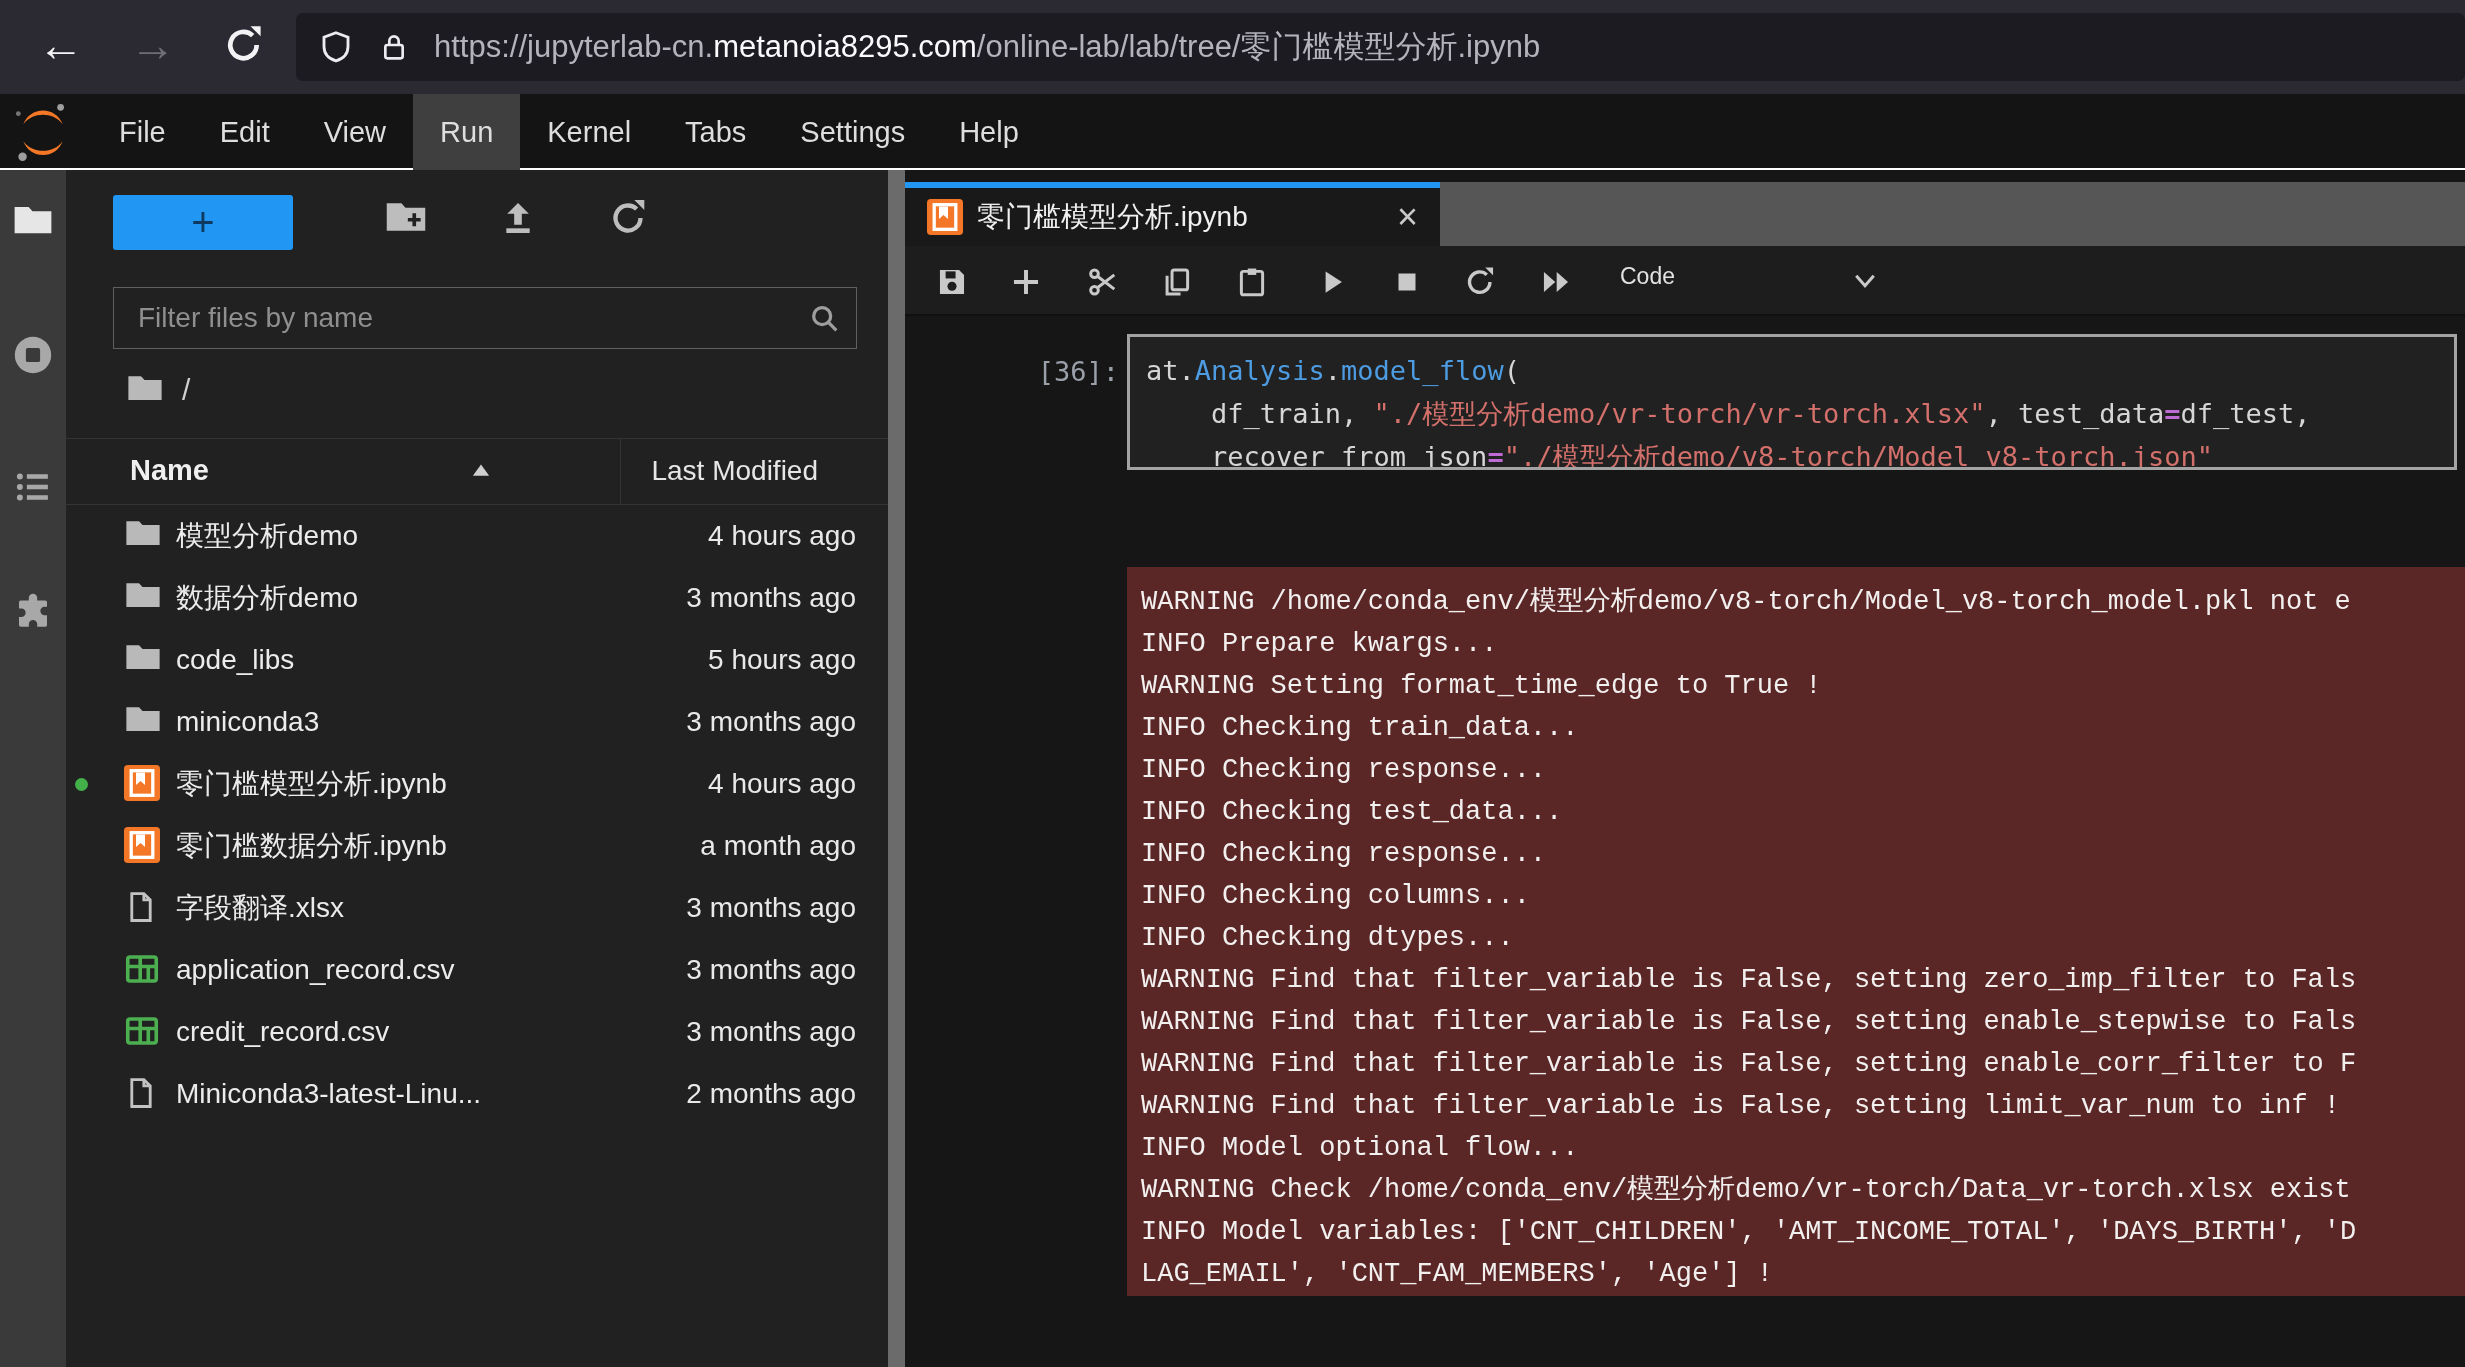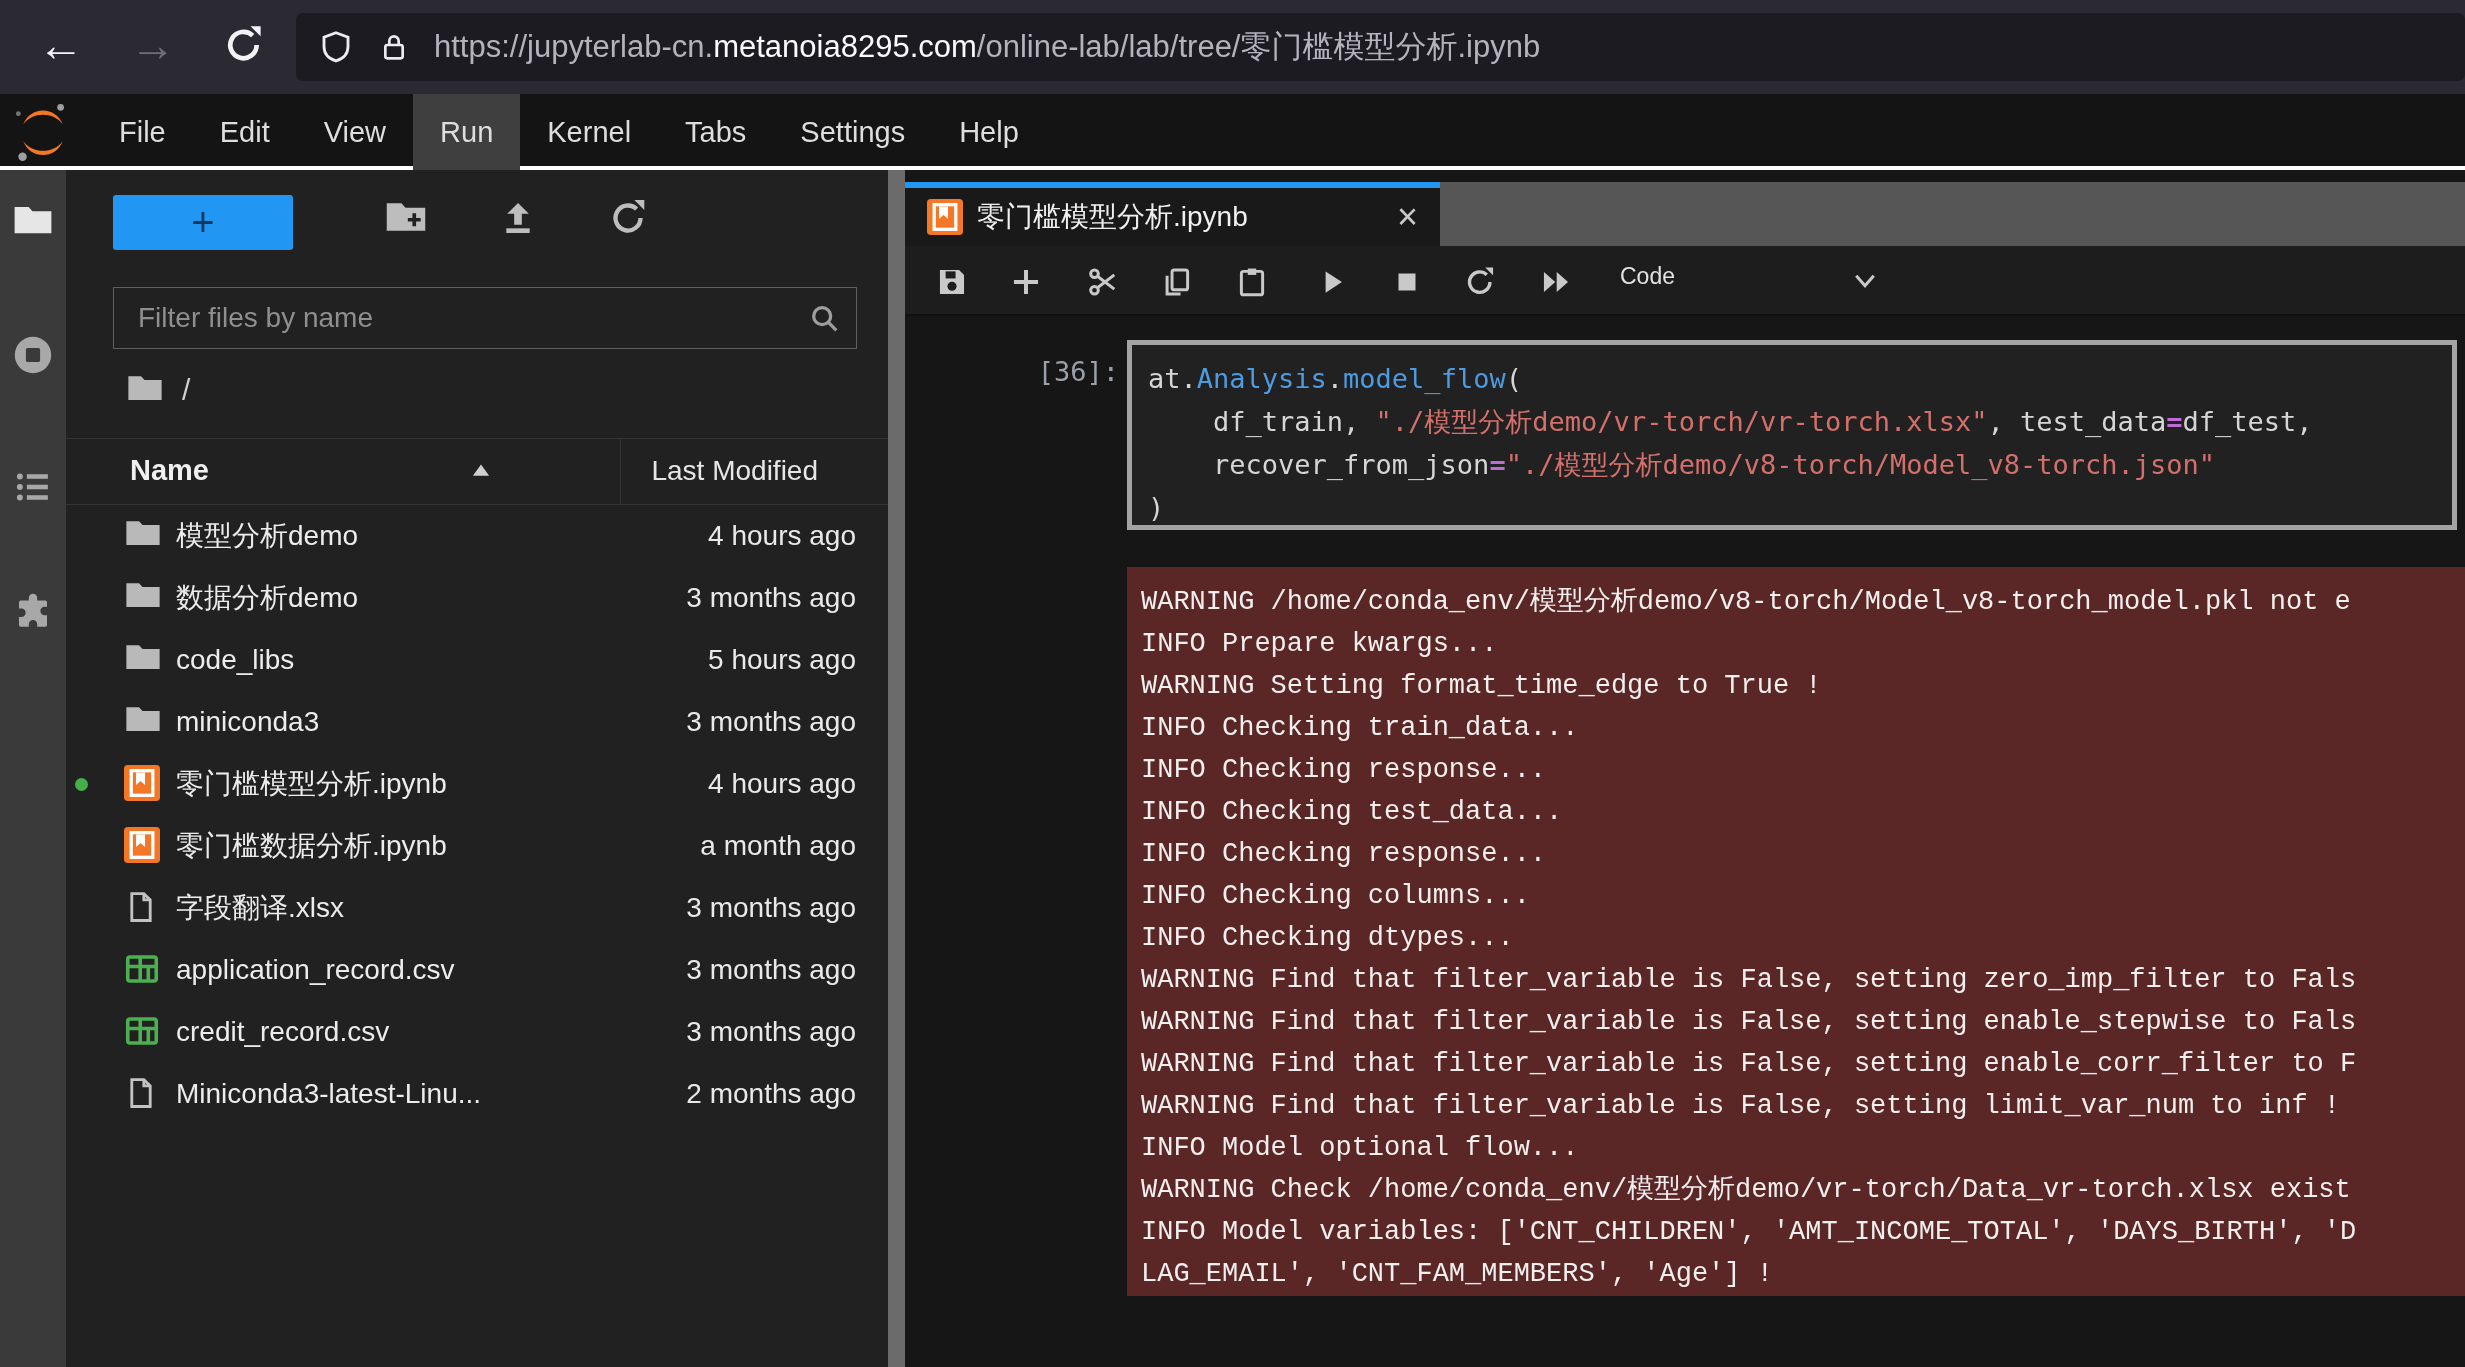--- a/index.html
+++ b/index.html
@@ -11,21 +11,21 @@
   .browser-bar { position:absolute; left:0; top:0; width:2465px; height:94px; background:#2b2a33; }
   .nav-glyph { position:absolute; top:0; height:94px; line-height:90px; font-size:46px; color:#f3f3f6; cursor:pointer; }
   .nav-fwd { color:#6e6e78; }
   .url-bar { position:absolute; left:296px; top:13px; width:2169px; height:68px; background:#1c1b22;
              border-radius:7px; display:flex; align-items:center; padding-left:22px; }
   .url-ico { margin-right:24px; display:flex; align-items:center; }
   .url-text { font-size:31px; color:#b4b3bc; white-space:nowrap; overflow:hidden; }
   .url-text .domain { color:#fbfbfe; }
 
   
-  .jlab-top { position:absolute; left:0; top:94px; width:2465px; height:76px; background:#141414; border-bottom:4px solid #ffffff; }
+  .jlab-top { position:absolute; left:0; top:94px; width:2465px; height:76px; background:#141414; border-bottom:2px solid #ffffff; }
   .logo { position:absolute; left:12px; top:7px; }
   .menu-items { position:absolute; left:92px; top:0; height:76px; display:flex; align-items:stretch; }
   .menu-item { display:flex; align-items:center; padding:0 27px; font-size:29px; color:#dedede; cursor:pointer; }
   .menu-item.active { background:#3f3f3f; }
 
   
   .activity-bar { position:absolute; left:0; top:170px; width:66px; height:1197px; background:#3a3a3a; }
   .act-ico { position:absolute; left:0; width:66px; display:flex; justify-content:center; cursor:pointer; }
 
   
@@ -64,22 +64,22 @@
   .nb-tab .t-ico { margin:0 14px 0 22px; display:flex; }
   .nb-tab .t-title { font-size:28px; color:#f0f0f0; white-space:nowrap; }
   .nb-tab .t-close { position:absolute; right:22px; font-size:36px; color:#c9c9c9; line-height:58px; cursor:pointer; }
   .nb-toolbar { position:absolute; left:0; top:76px; width:1560px; height:70px; background:#1d1d1d; border-bottom:2px solid #101010; }
   .tb-ico { position:absolute; top:19px; cursor:pointer; }
   .tb-mode { position:absolute; left:715px; top:17px; font-size:23px; color:#e2e2e2; cursor:pointer; }
   .tb-chevron { position:absolute; left:945px; top:24px; cursor:pointer; }
 
   .cell-prompt { position:absolute; left:98px; top:186px; width:116px; text-align:right;
                  font-family:"DejaVu Sans Mono", monospace; font-size:27px; color:#9aa0aa; }
-  .code-cell { position:absolute; left:222px; top:170px; width:1330px; height:190px;
-               background:#212121; border:5px solid #a3a3a3; overflow:hidden; }
+  .code-cell { position:absolute; left:222px; top:164px; width:1330px; height:136px;
+               background:#212121; border:3px solid #a3a3a3; overflow:hidden; }
   .code-lines { padding:12px 0 0 16px; }
   .code-line { font-family:"DejaVu Sans Mono", monospace; font-size:27px; line-height:43px;
                color:#d6d6d6; white-space:pre; }
   .tok-func { color:#4d9be0; }
   .tok-str  { color:#d4706b; }
   .tok-op   { color:#bf6bd6; font-weight:bold; }
 
   .cell-output { position:absolute; left:222px; top:397px; width:1338px; height:729px;
                  background:#5b2626; overflow:hidden; }
   .cell-output pre { padding:14px 0 0 14px; font-family:Liberation Mono, monospace;

